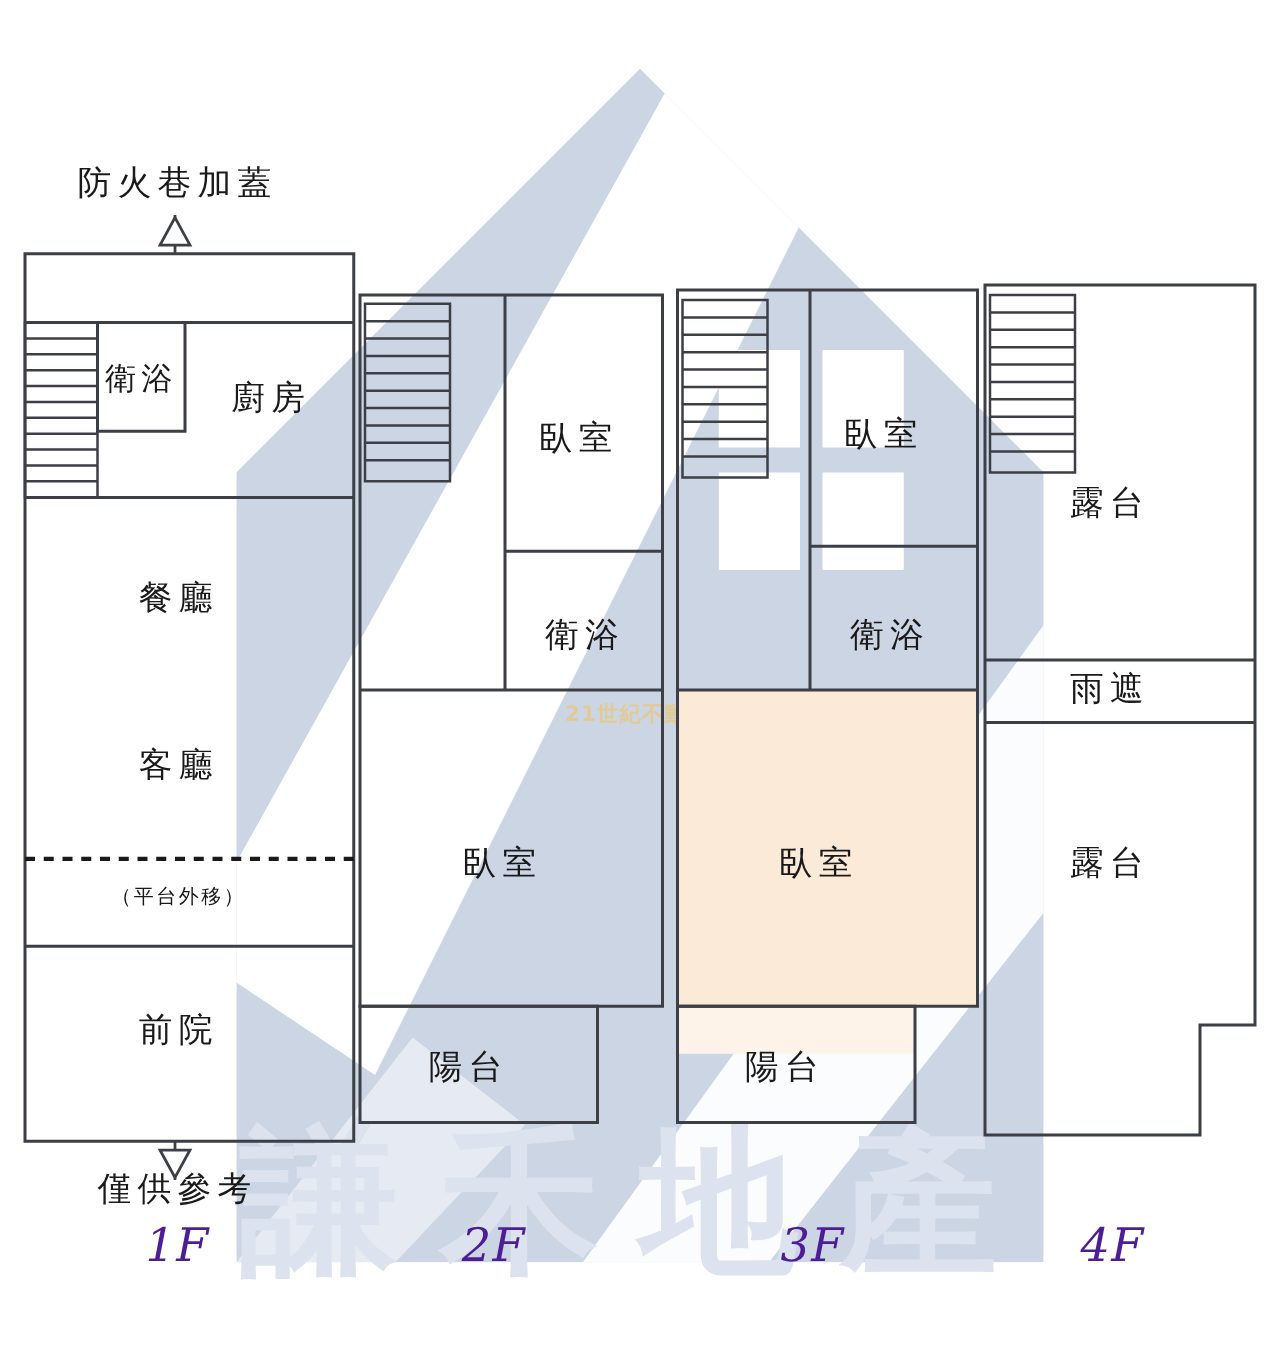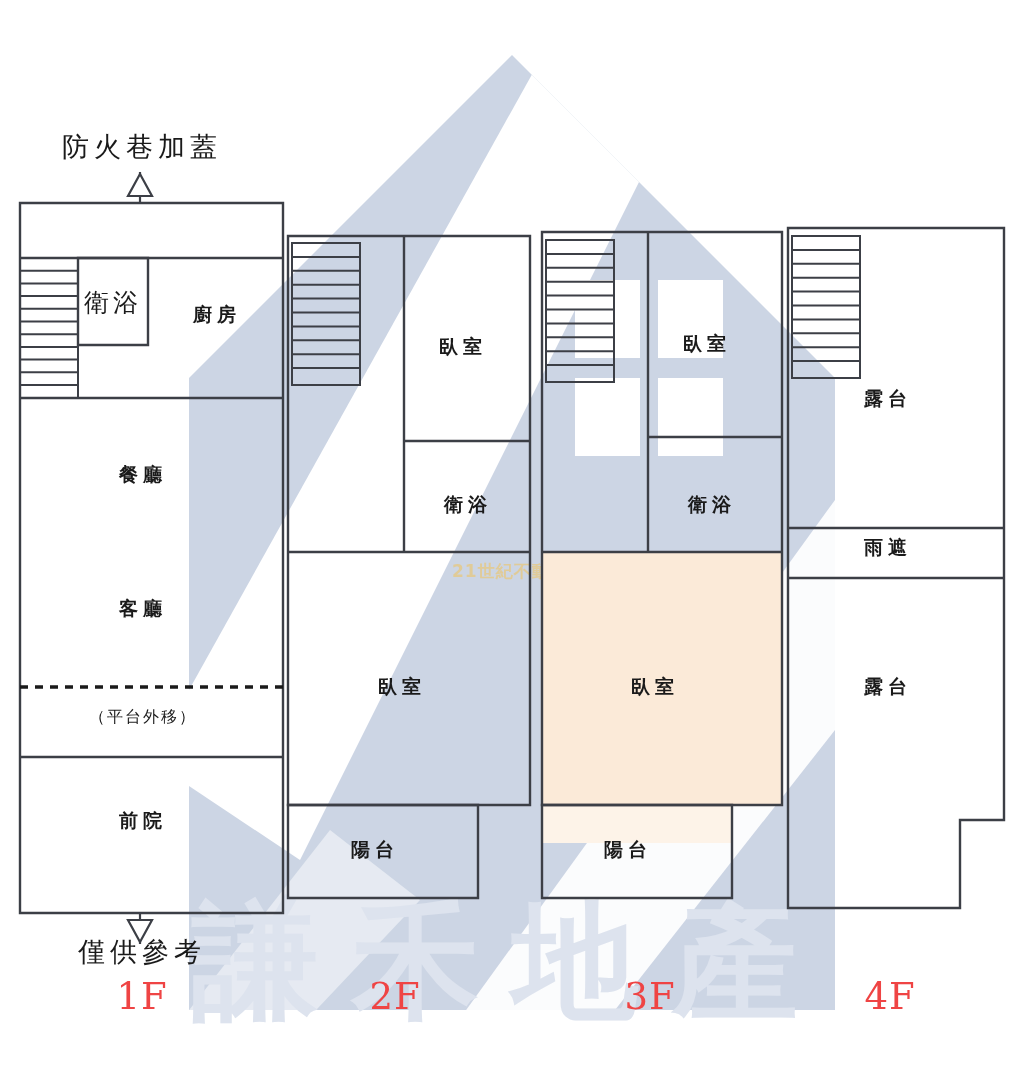--- a/index.html
+++ b/index.html
@@ -31,30 +31,31 @@
   
   #plan { position:absolute; left:0; top:0; width:1024px; height:1080px; }
   
   .lbl {
     position:absolute;
     font-family:"DejaVu Serif","Liberation Serif",serif;
     color:#1a1a1a;
     white-space:nowrap;
     line-height:1;
   }
-  .room      { font-size:19px; letter-spacing:5px;font-weight:bold; }
+  .room      { font-size:27px; letter-spacing:5px; }
   .room-sm   { font-size:25px; letter-spacing:4px; }
   .note      { font-size:16px; letter-spacing:2px; }
   .callout   { font-size:27px; letter-spacing:5px; }
   .disclaim  { font-size:19px; letter-spacing:2px; }
   .floorlbl  {
     font-size:37px;
     font-family:"DejaVu Serif","Liberation Serif",serif;
     letter-spacing:1px;
-    color:#ef4444;
+    color:#4c1d95;
+    font-style:italic;
   }
   .ctr { transform:translateX(-50%);text-align:right; }
 </style>
 </head>
 <body>
 
 <div id="stage">
 
   <svg id="wm-house" viewBox="0 0 1024 1080" xmlns="http://www.w3.org/2000/svg">
     <defs>

